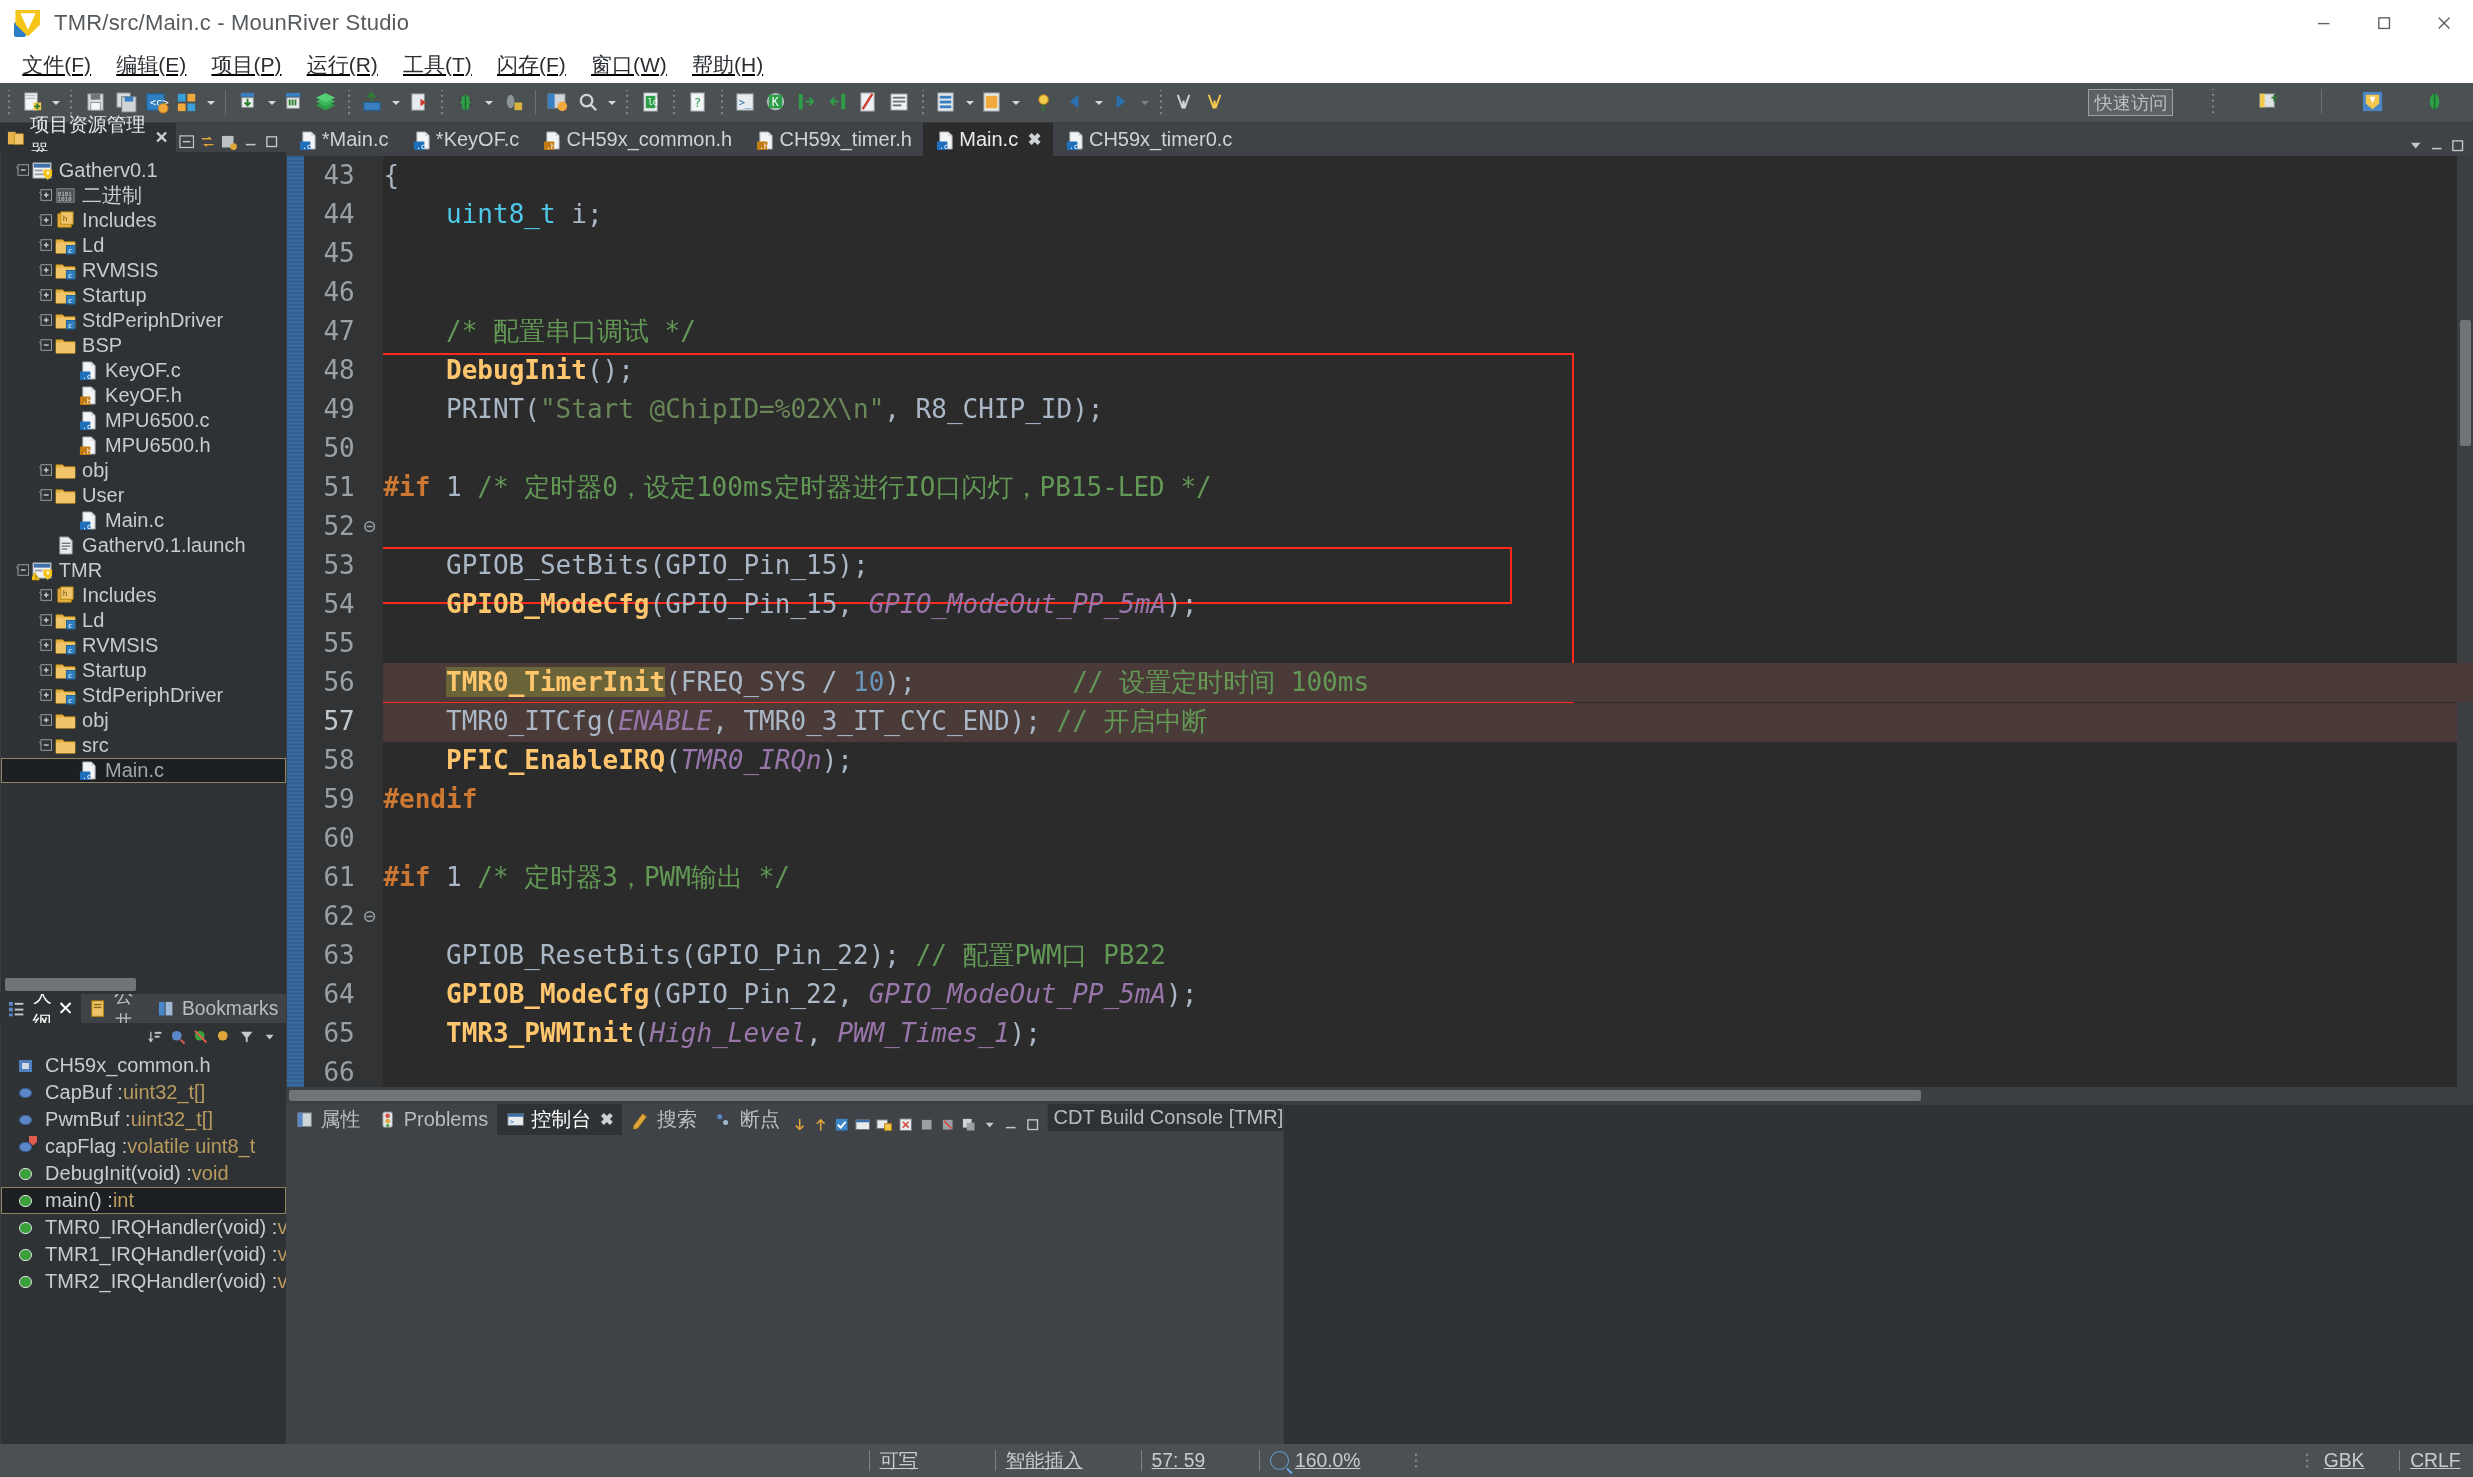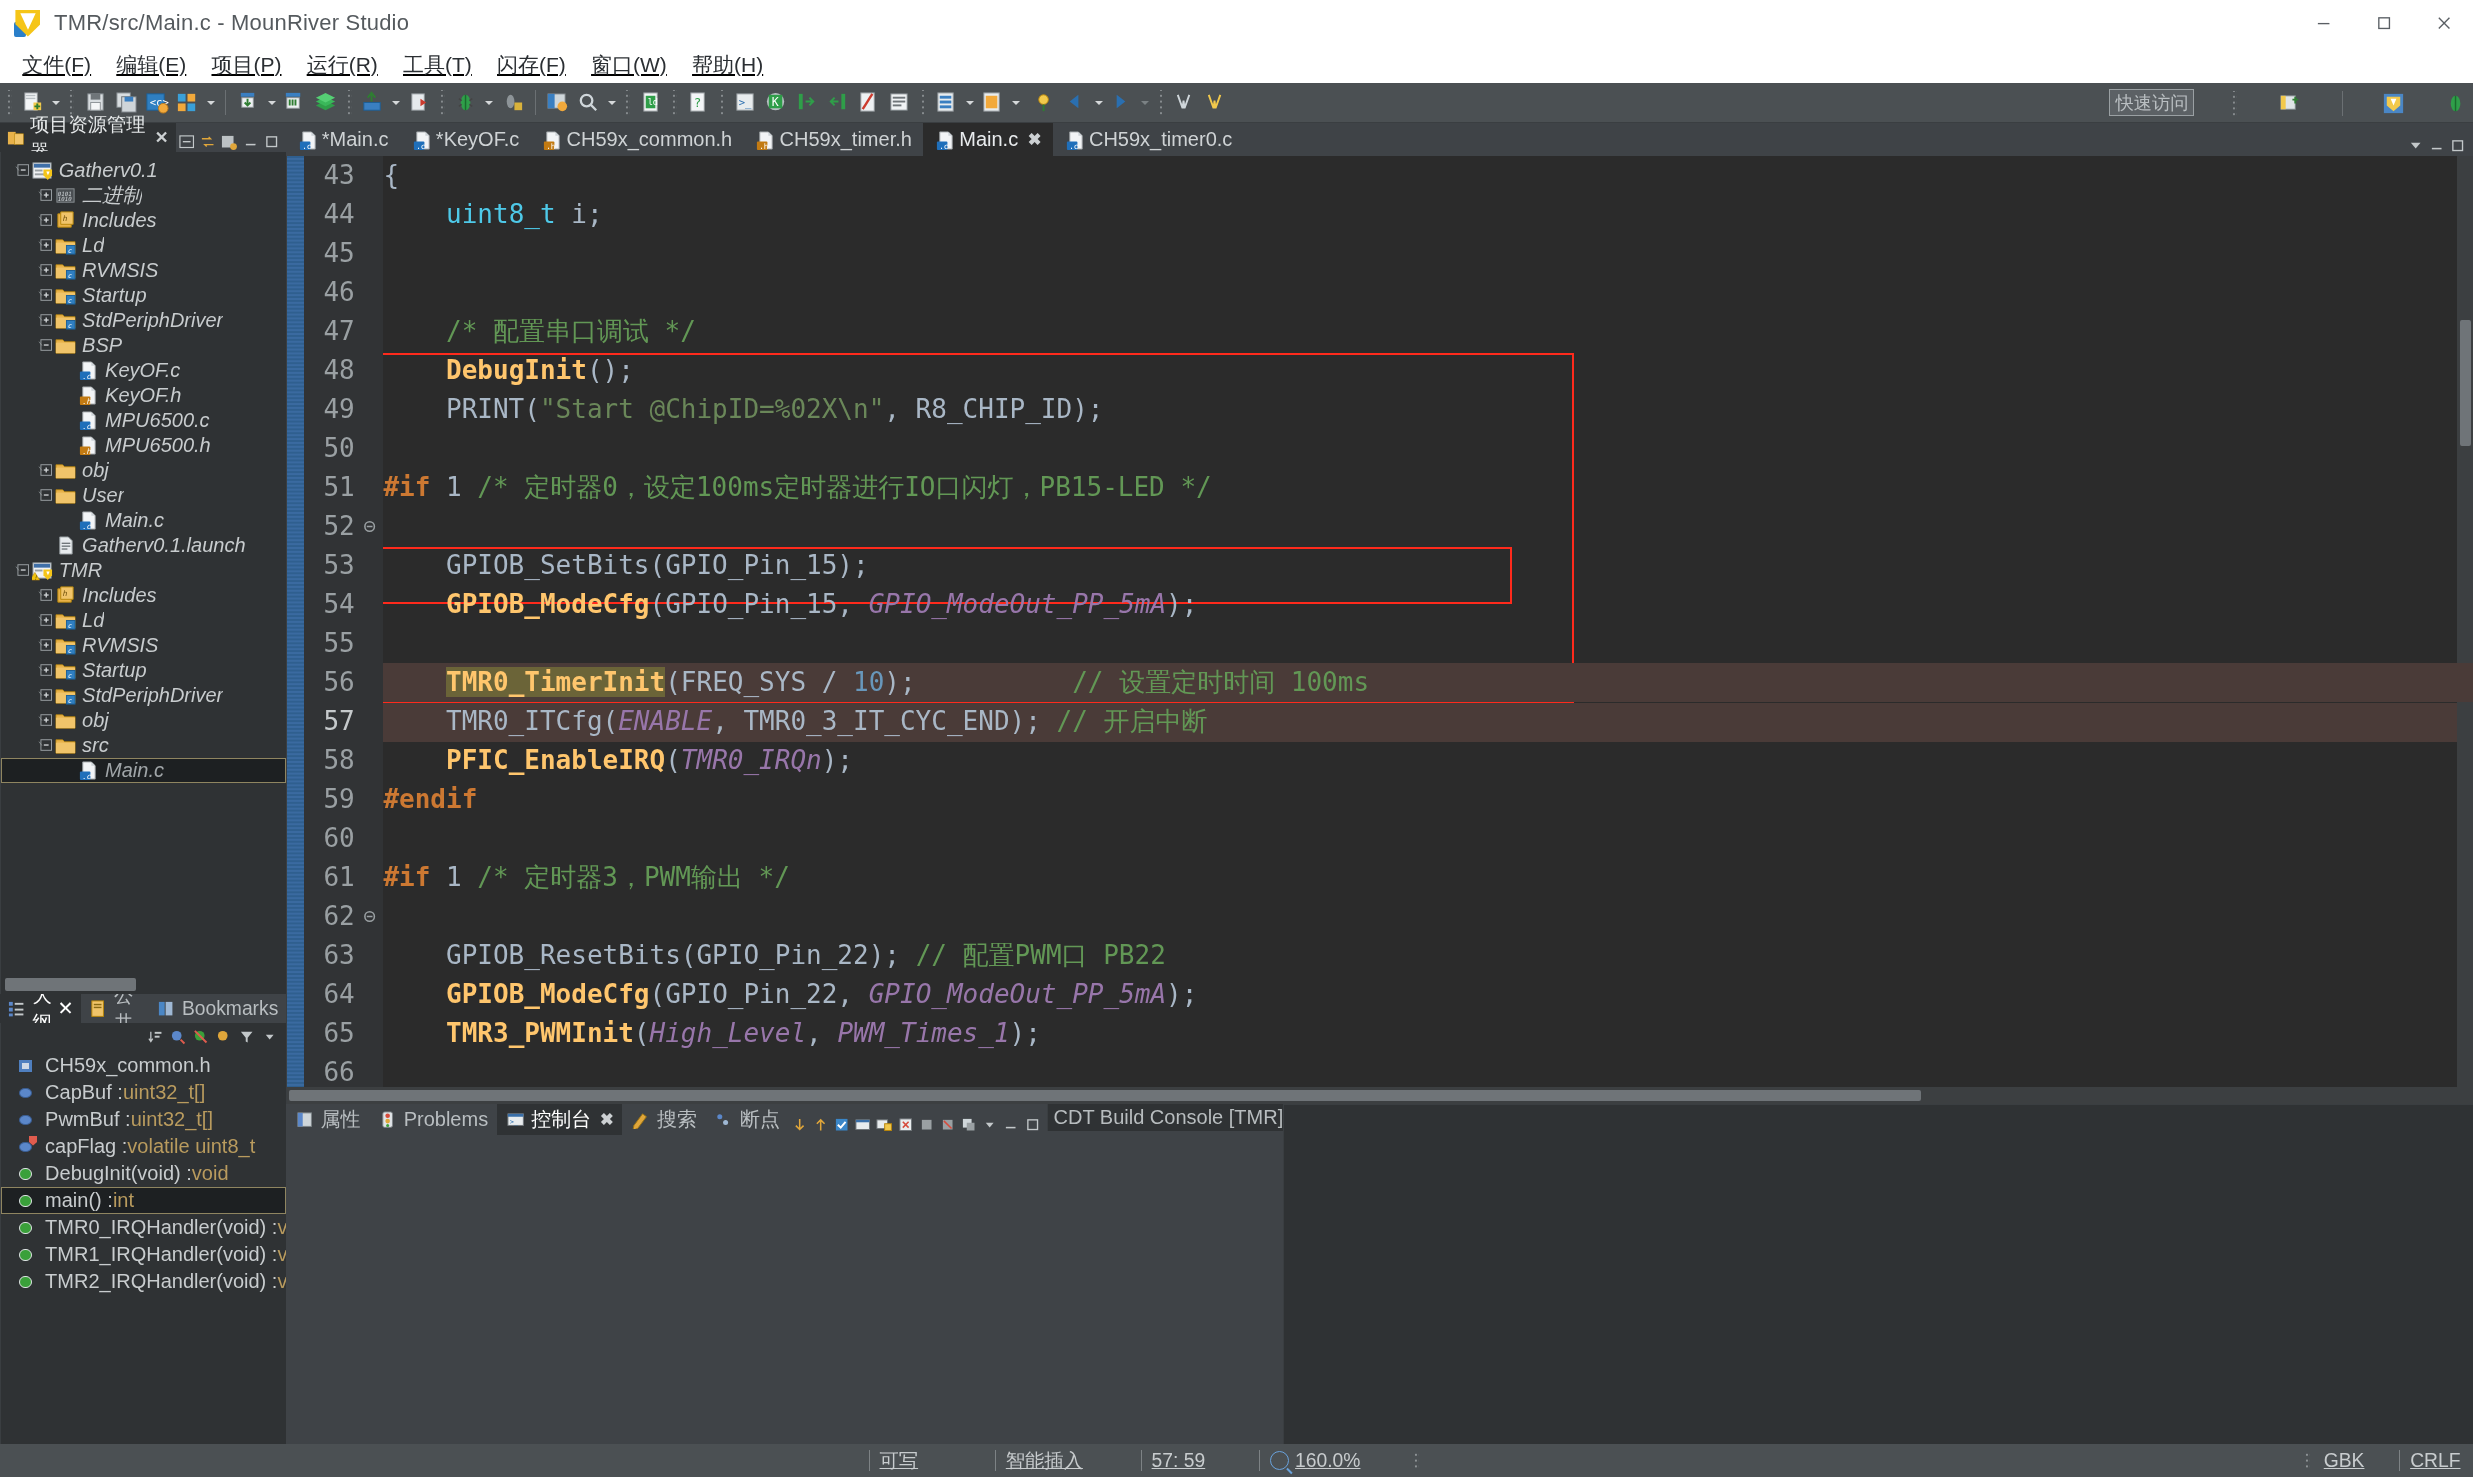--- a/index.html
+++ b/index.html
@@ -33,21 +33,21 @@
   .toolbar{height:39px;background:#4b5053;border-bottom:1px solid #3a3e41;display:flex;align-items:center;flex:0 0 39px;padding-left:3.9px;}
   .tgrp{display:flex;align-items:center;padding:0 2.9px;}
   .tsep{width:1px;height:25px;background:#6b7073;margin:0 3.9px;}
   .tdots{width:4.8px;height:25px;margin:0 2.9px;
      background-image:radial-gradient(#868b8e 1px,transparent 1px);
      background-size:3.9px 5.8px;background-position:0 2.9px;}
   .ticon{width:25px;height:25px;margin:0 2.9px;border-radius:1.9px;position:relative;flex:0 0 auto;}
   .tarrow{width:13.5px;height:25px;margin:0 1px;position:relative;flex:0 0 auto;}
   .tarrow:after{content:"";position:absolute;left:2.9px;top:10.6px;border-left:4.8px solid transparent;border-right:4.8px solid transparent;border-top:4.8px solid #d5d8da;}
   .tarrow.dim:after{border-top-color:#7b8184;}
-  .qa-wrap{display:flex;align-items:flex-end;margin-left:auto;padding-right:2px;gap:32px;}
+  .qa-wrap{display:flex;align-items:flex-start;margin-left:auto;padding-right:23px;gap:32px;}
   .qa-box{width:83px;height:25px;background:#5c6165;border:1px solid #9aa0a3;color:#b9bec1;font-size:18.3px;
      display:flex;align-items:center;justify-content:center;}
   .qa-dots{width:4.8px;height:25px;margin:0 5.8px;
      background-image:radial-gradient(#868b8e 1px,transparent 1px);background-size:3.9px 5.8px;background-position:0 2.9px;}
 
   
   .body{flex:1;display:flex;min-height:0;background:#3f4347;}
 
   
   .leftcol{width:286px;flex:0 0 286px;display:flex;flex-direction:column;background:#3f4347;}
@@ -55,21 +55,21 @@
   .vtabs{height:29px;display:flex;align-items:flex-end;background:#3f4347;position:relative;}
   .vtab{height:29px;display:flex;align-items:center;padding:0 7.7px 0 5.8px;background:#2f3234;color:#e6e9ea;font-size:19.3px;}
   .vtab .vt-ic{margin-right:4.8px;display:flex;}
   .vtab .vt-x{margin-left:7.7px;color:#cdd1d3;font-size:16.4px;font-weight:bold;}
   .vtb-right{margin-left:auto;display:flex;align-items:center;padding-right:3.9px;}
   .vminibtn{width:17.4px;height:21px;position:relative;margin:0 1.9px;}
 
   .treewrap{flex:1;background:#2f3234;position:relative;overflow:hidden;
      border-left:1px solid #3a3e41;}
   .tree{padding-top:5.8px;font-size:20px;color:#c8ccce;}
-  .row{height:25px;display:flex;align-items:center;white-space:nowrap;padding-left:3.9px;font-style:italic;}
+  .row{height:25px;display:flex;align-items:center;white-space:nowrap;padding-left:3.9px;}
   .row.sel{background:#1d2022;outline:1px solid #8f8560;outline-offset:-1px;color:#a0a5a8;}
   .tw{width:17.4px;height:25px;position:relative;flex:0 0 17.4px;}
   .ind{flex:0 0 auto;}
   .ic{width:21px;height:21px;margin-right:5.8px;flex:0 0 21px;position:relative;}
   .lbl{overflow:hidden;text-overflow:ellipsis;}
 
   .lscroll{height:19.3px;background:#2f3234;border-left:1px solid #3a3e41;position:relative;}
   .lscroll .thumb{position:absolute;left:3.9px;top:2.9px;width:131px;height:13.5px;background:#6f7478;border-radius:1.9px;}
 
   

